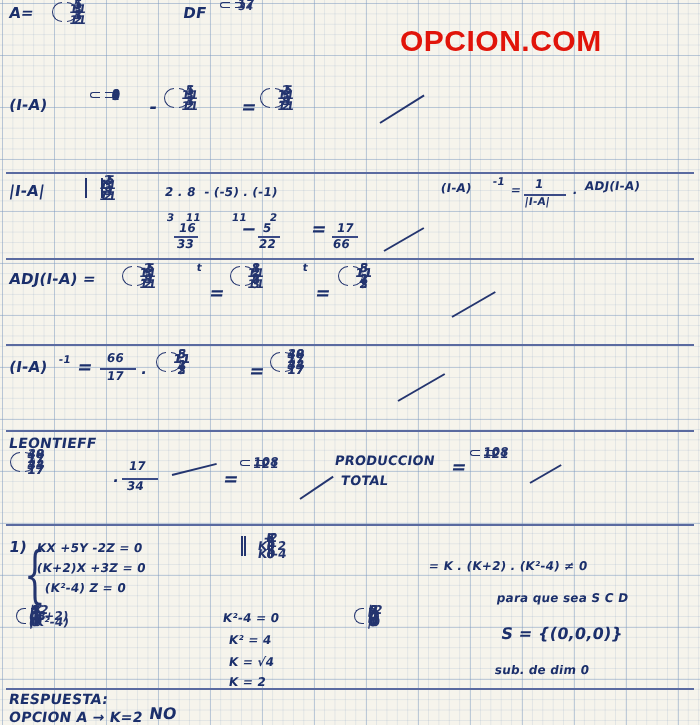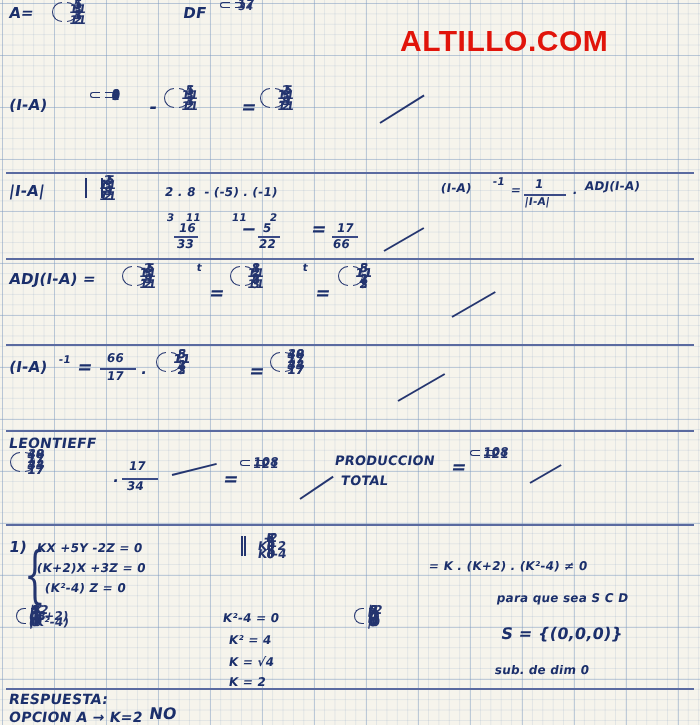--- a/index.html
+++ b/index.html
@@ -131,21 +131,21 @@
     transform: scaleX(0.55);
     transform-origin: left center;
     font-family: "DejaVu Serif", serif;
   }
 </style>
 </head>
 <body>
 
 <div id="page"></div>
 
-<div id="watermark">ALTILLO.COM</div>
+<div id="watermark">OPCION.COM</div>
 
 <div class="hw hand" style="left:8px; top:6px; font-size:15px;">A=</div>
 
 <div class="matrix" style="left:50px; top:2px;">
   <div class="par"></div>
   <div class="cells">
     <div class="row">
       <span class="cell hw hand sm ink">1</span>
       <span class="cell hw hand sm ink">5</span>
     </div>

